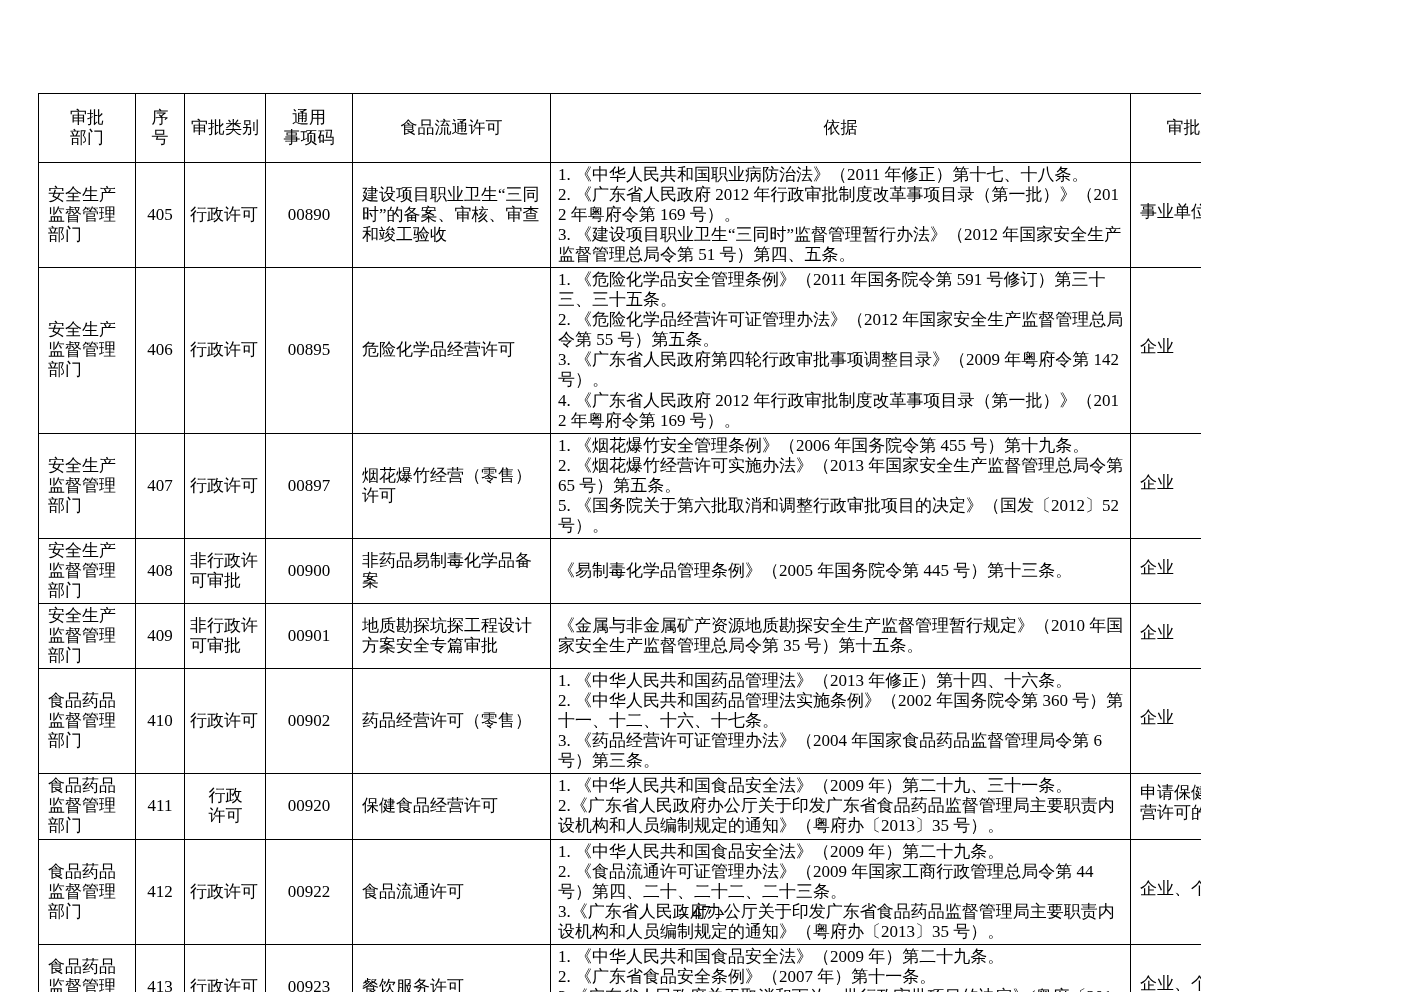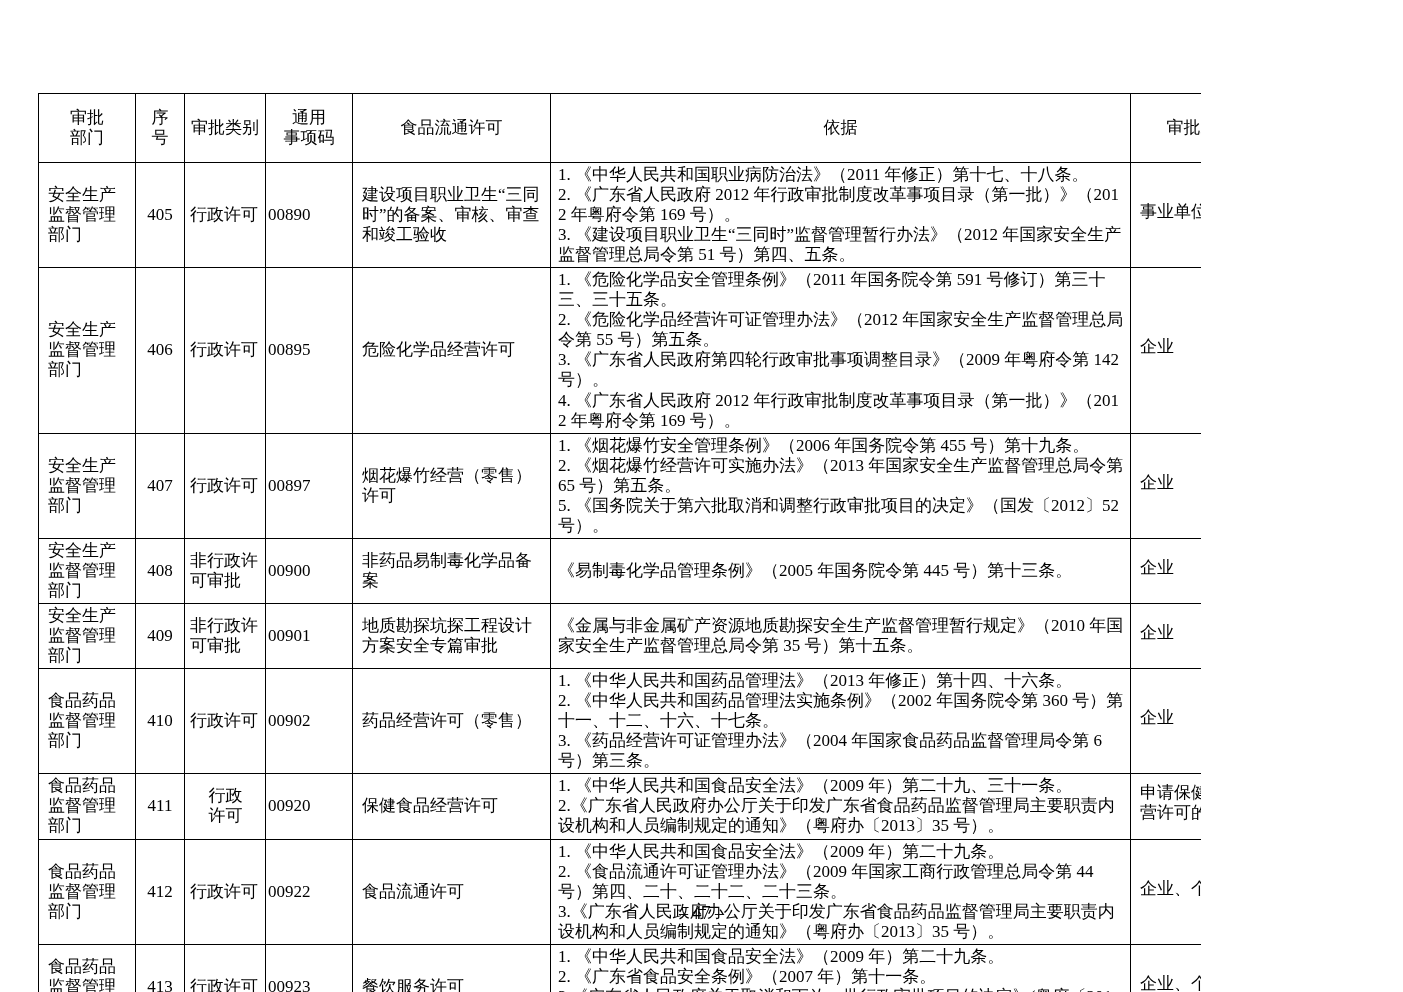--- a/index.html
+++ b/index.html
@@ -45,21 +45,21 @@
   tbody tr:nth-child(5) { height:59px; }
   tbody tr:nth-child(6) { height:90px; }
   tbody tr:nth-child(7) { height:55px; }
   tbody tr:nth-child(8) { height:91px; }
   tbody tr:nth-child(9) { height:55px; }
 
   td.dept      { text-align:left;   padding:2px 5px 2px 9px; }
   td.serial    { text-align:center; padding:10px 2px; }
   td.category  { text-align:left;   padding:2px 4px 2px 5px; white-space:pre-line; }
   td.category.centered { text-align:center; }
-  td.code      { padding:2px 2px; }
+  td.code      { text-align:center; padding:2px 2px; }
   td.item-name { text-align:left;   padding:2px 8px 2px 9px;margin-top:16px; }
   td.basis     { text-align:left;   padding:2px 5px 2px 7px; }
   td.target    { text-align:left;   padding:2px 5px 8px 9px; }
   td.remark    { text-align:left;   padding:2px 5px 2px 8px; }
   .basis-line  { margin:0; }
 
   .footer {
     position:absolute; left:0; top:903px; width:1403px;
     text-align:center; font-size:18px;
     font-family:"Liberation Serif","DejaVu Serif",serif;

